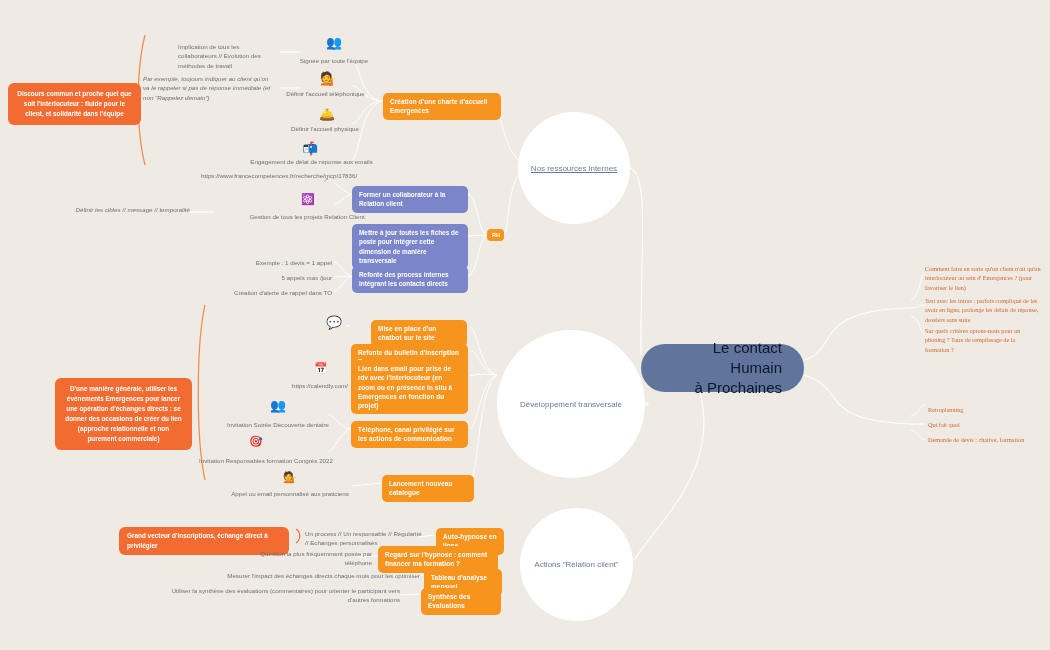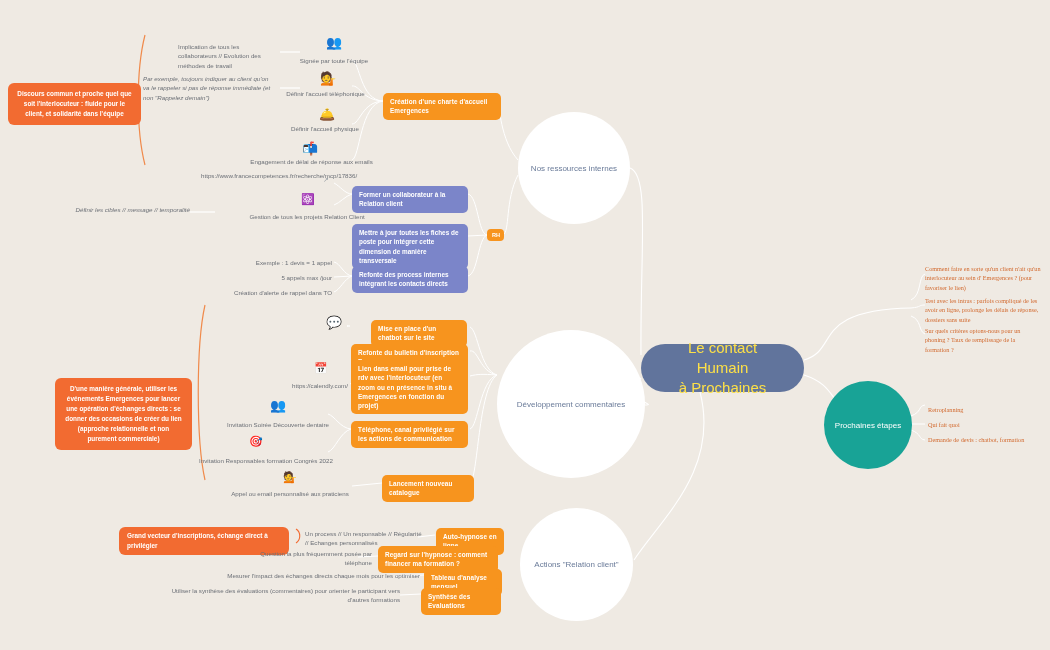--- a/index.html
+++ b/index.html
@@ -47,23 +47,23 @@
     background:#ffffff;border-radius:50%;
     display:flex;align-items:center;justify-content:center;
     color:#6a7b99;font-size:8px;text-align:center;
   }
   .circle-teal{
     border-radius:50%;
     display:flex;align-items:center;justify-content:center;
     color:#ffffff;font-size:8px;text-align:center;font-weight:normal;
   }
   .center-node{
-    background:#61749c;color:#fde047;border-radius:28px;
+    background:#61749c;color:#0f172a;border-radius:28px;
     display:flex;align-items:center;justify-content:center;
-    text-align:center;font-size:15px;line-height:1.35;
+    text-align:right;font-size:15px;line-height:1.35;
     padding:10px 22px;box-sizing:border-box;
   }
   .teal-text{color:#d2692e;font-size:6.2px;line-height:1.52;font-family:"Liberation Serif",serif;}
 
   .emoji{position:absolute;font-size:13px;line-height:1;text-align:center;}
   .ext-icon{position:absolute;font-size:7px;color:#9aa0a6;}
 </style>
 </head>
 <body>
 
@@ -151,36 +151,33 @@
     </g>
   </svg>
 
   <div class="node center-node" style="left:641px;top:344px;width:163px;height:48px;">
     <div>
       <div>Le contact Humain</div>
       <div>à Prochaines</div>
     </div>
   </div>
 
-  <div class="node circle-white" style="left:518px;top:112px;width:112px;height:112px;">
+  <div class="node circle-white" style="left:518px;top:112px;width:112px;height:112px;text-decoration:underline;">
     <span>Nos ressources internes</span>
   </div>
 
   <div class="node circle-white" style="left:497px;top:330px;width:148px;height:148px;">
-    <span>Développement commentaires</span>
+    <span>Développement transversale</span>
   </div>
 
   <div class="node circle-white" style="left:520px;top:508px;width:113px;height:113px;">
     <span>Actions "Relation client"</span>
   </div>
 
 
-  <div class="node circle-teal" style="left:824px;top:381px;width:88px;height:88px;background:#18a396;">
-    <span>Prochaines étapes</span>
-  </div>
 
   <div class="node teal-text" style="left:925px;top:264px;width:120px;">Comment faire en sorte qu'un client n'ait qu'un interlocuteur au sein d' Emergences ? (pour favoriser le lien)</div>
   <div class="node teal-text" style="left:925px;top:296px;width:120px;">Test avec les intras : parfois compliqué de les avoir en ligne, prolonge les délais de réponse, dossiers sans suite</div>
   <div class="node teal-text" style="left:925px;top:326px;width:116px;">Sur quels critères optons-nous pour un phoning ? Taux de remplissage de la formation ?</div>
 
   <div class="node teal-text" style="left:928px;top:405px;width:118px;">Retroplanning</div>
   <div class="node teal-text" style="left:928px;top:420px;width:118px;">Qui fait quoi</div>
   <div class="node teal-text" style="left:928px;top:435px;width:120px;">Demande de devis : chatbot, formation</div>
 
   <div class="node pill-orange" style="left:383px;top:93px;width:118px;">Création d'une charte d'accueil Emergences</div>

